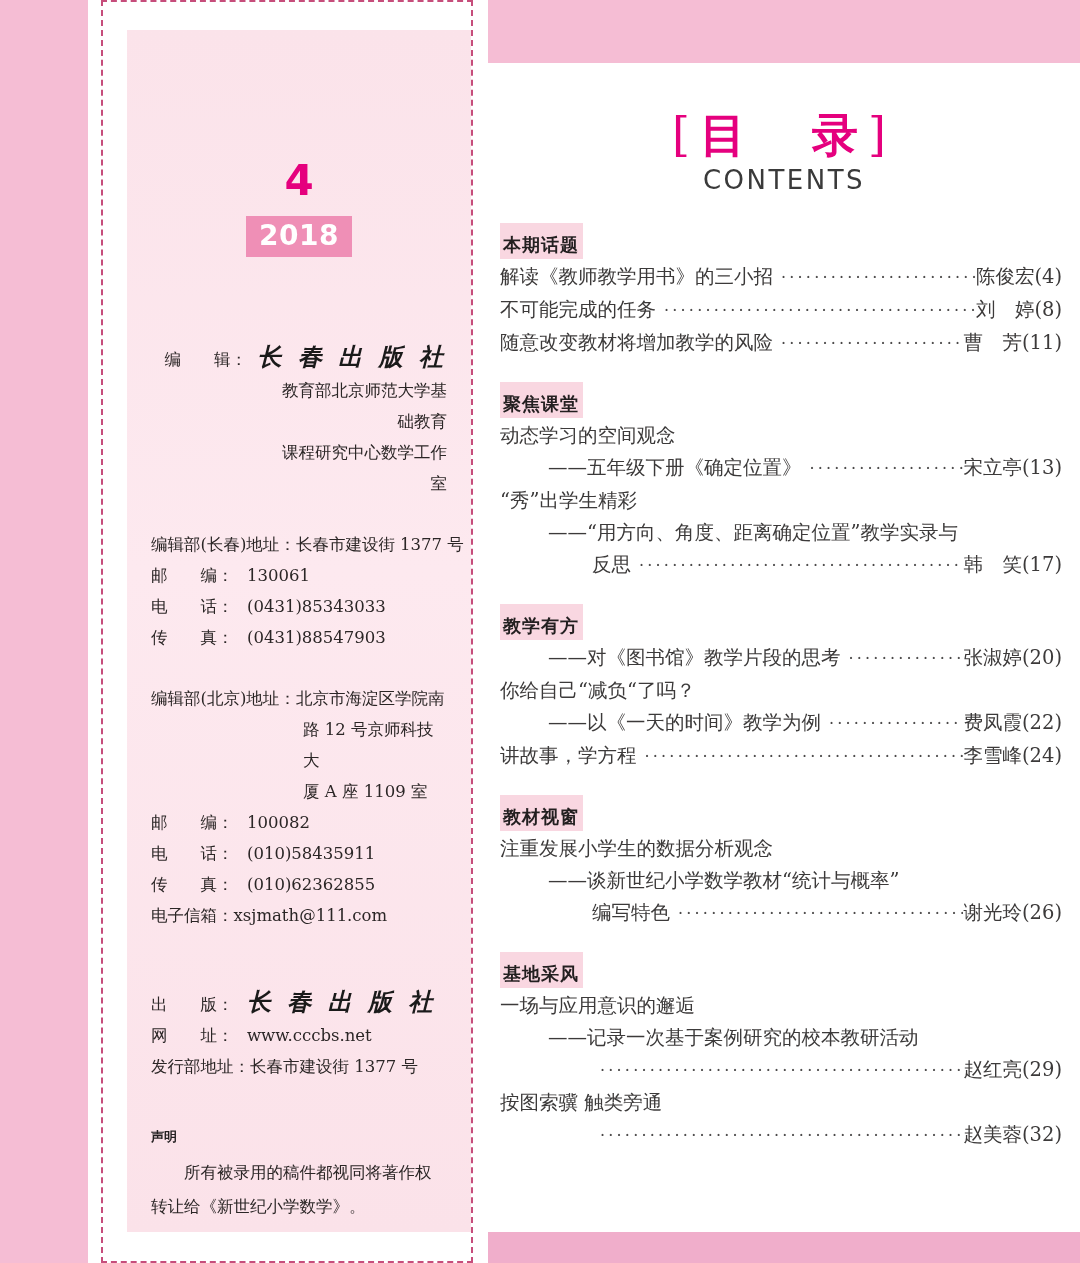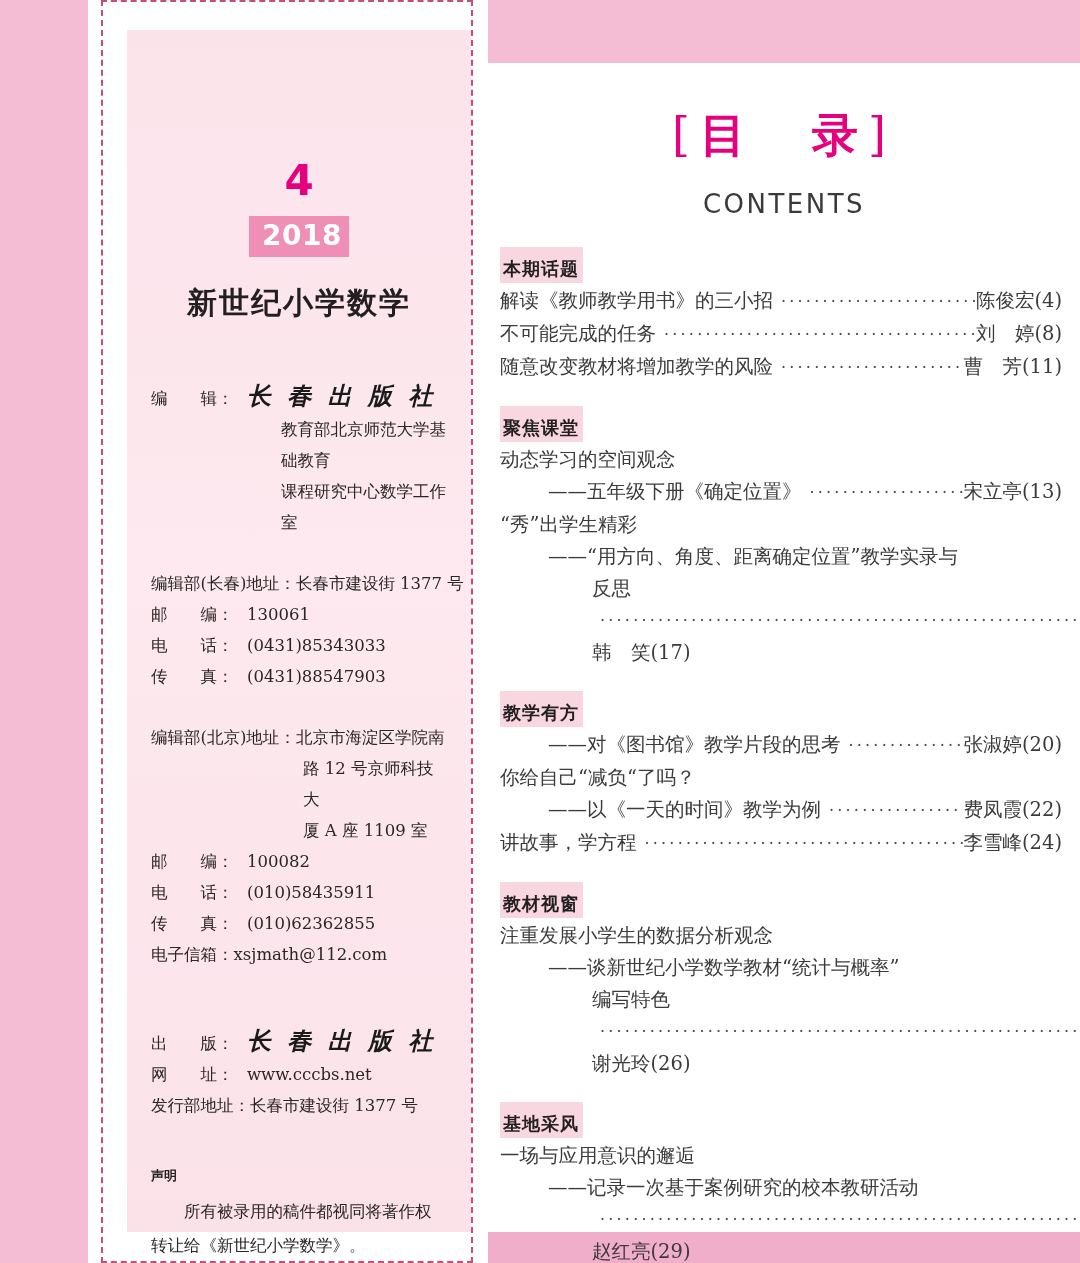--- a/index.html
+++ b/index.html
@@ -70,40 +70,40 @@
     margin-top: 14px;
   }
   .issue-year {
     display: inline-block;
     background: #ef8fb6;
     color: #ffffff;
     font-family: "DejaVu Sans", "Liberation Sans", sans-serif;
     font-weight: 700;
     font-size: 28px;
     line-height: 28px;
-    padding: 6px 7px 7px 13px;
+    padding: 6px 13px 7px 13px;
     letter-spacing: 0.5px;
   }
   .journal-title {
     text-align: center;
     margin-top: 26px;
     font-family: "DejaVu Serif", "Liberation Serif", serif;
     font-weight: 700;
     font-size: 30px;
     letter-spacing: 2px;
     color: #231f20;
   }
 
   .info-block {
     margin: 0 24px;
     color: #2b2626;
     font-size: 16.5px;
     line-height: 31px;
   }
-  .info-block.first { margin-top: 56px; }
+  .info-block.first { margin-top: 84px; text-align: right; }
   .info-gap { height: 30px; }
   .info-gap-sm { height: 26px; }
 
   .row {
     display: flex;
     align-items: baseline;
     white-space: nowrap;
   }
   .lbl {
     display: inline-block;
@@ -156,21 +156,21 @@
   .toc-head-cn {
     font-family: "DejaVu Serif", "Liberation Serif", serif;
     font-weight: 700;
     font-size: 46px;
     line-height: 52px;
     color: #e5007e;
     letter-spacing: 10px;
   }
   .toc-head-cn .brk { font-weight: 400; }
   .toc-head-en {
-    margin-top: 28px;
+    margin-top: 4px;
     font-family: "DejaVu Sans", "Liberation Sans", sans-serif;
     font-size: 26px;
     letter-spacing: 2.5px;
     color: #3a3a3a;
   }
 
   .toc-body {
     margin: 28px 0 0 0;
     padding: 0 18px 0 12px;
   }
@@ -203,40 +203,39 @@
     letter-spacing: 3.2px;
     font-size: 16px;
     padding: 0 8px;
     white-space: nowrap;
   }
   .entry .eauthor {
     flex: 0 0 auto;
     text-align: right;
   }
   .entry.ind1 { padding-left: 48px; }
-  .entry.ind2 { padding-left: 92px; flex-direction: column; }
+  .entry.ind2 { padding-left: 92px; }
 </style>
 </head>
 <body>
 
 <div class="band-left"></div>
 <div class="band-topright"></div>
 <div class="band-bottomright"></div>
 
 <div class="dashed-box"></div>
 
 <div class="masthead-panel">
 
   <div class="issue-number">4</div>
 
   <div class="issue-year-wrap">
     <span class="issue-year">2018</span>
   </div>
 
-  <div class="journal-title">新世纪小学数学</div>
 
   <div class="info-block first">
     <div class="row">
       <span class="lbl lbl-wide" style="flex:0 0 96px;letter-spacing:0;">编　　辑：</span>
       <span class="val brush">长 春 出 版 社</span>
     </div>
     <div class="indent-2">教育部北京师范大学基础教育</div>
     <div class="indent-2">课程研究中心数学工作室</div>
   </div>
 
@@ -277,21 +276,21 @@
     <div class="row">
       <span class="lbl-wide" style="flex:0 0 96px;">电　　话：</span>
       <span>(010)58435911</span>
     </div>
     <div class="row">
       <span class="lbl-wide" style="flex:0 0 96px;">传　　真：</span>
       <span>(010)62362855</span>
     </div>
     <div class="row">
       <span class="lbl-wide">电子信箱：</span>
-      <span>xsjmath@112.com</span>
+      <span>xsjmath@111.com</span>
     </div>
   </div>
 
   <div class="info-gap-sm"></div>
 
   <div class="info-block">
     <div class="row">
       <span class="lbl-wide" style="flex:0 0 96px;margin-top:32px;">出　　版：</span>
       <span class="brush">长 春 出 版 社</span>
     </div>

